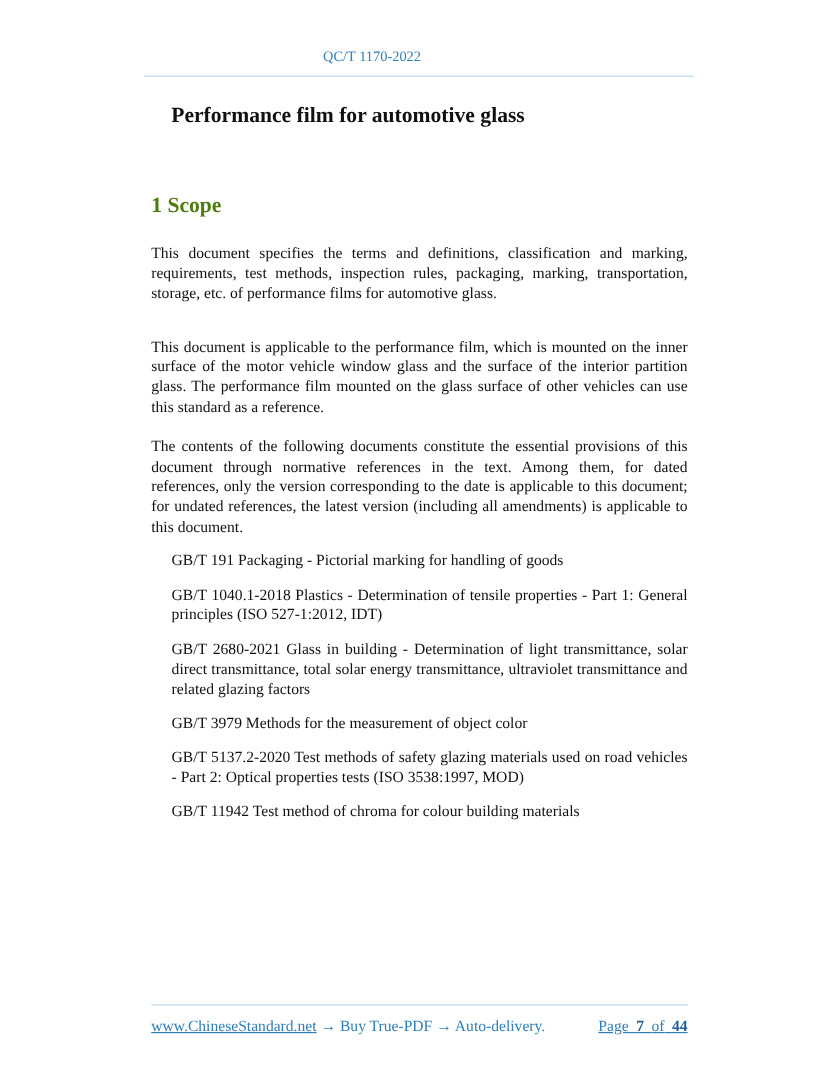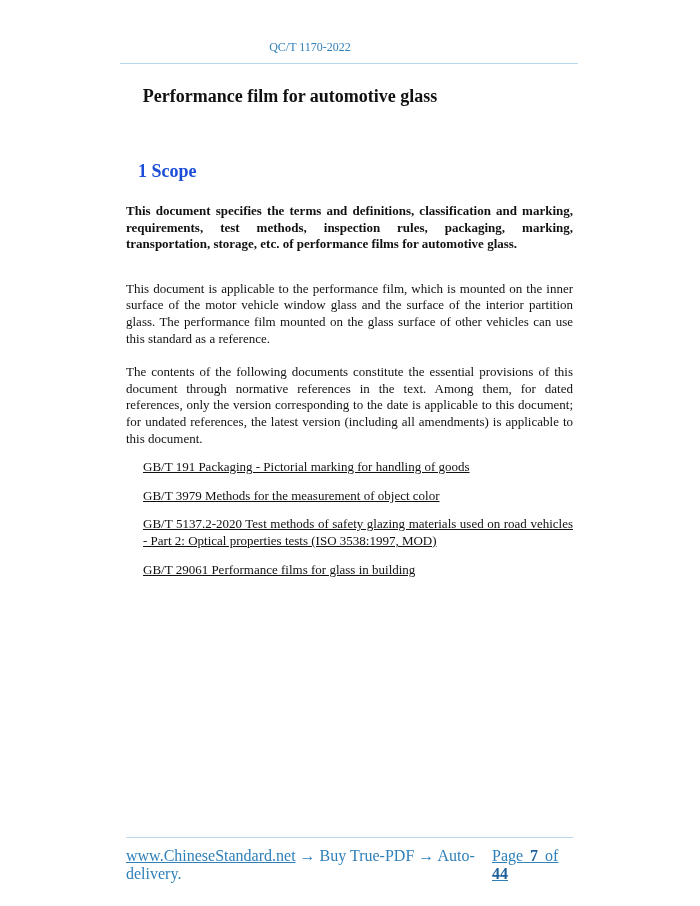--- a/index.html
+++ b/index.html
@@ -16,40 +16,40 @@
       height: 1px; background: #b9d8ea;
     }
     .doc-title {
       position: absolute; left: 0; width: 580px; top: 86px;
       text-align: center; font-size: 18px; font-weight: bold; color: #111;
     }
     .content {
       position: absolute; left: 126px; width: 447px; top: 158px;
     }
     h2 {
-      font-size: 18px; font-weight: bold; margin: 12px; padding: 0; color: #1d4ed8;
+      font-size: 18px; font-weight: bold; margin: 0; padding: 0; color: #4d7c0f;
     }
     p {
       margin: 0; font-size: 13px; line-height: 16.6px; text-align: justify;
       text-align-last: left;
     }
     .sec1-title { margin-top: 3px; }
-    .sec1-p1 { margin-top: 21px; font-weight: bold; }
+    .sec1-p1 { margin-top: 21px; }
     .sec1-p2 { margin-top: 28px; }
     .sec2-title { margin-top: 18px; }
     .sec2-p1 { margin-top: 17px; }
-    .ref { margin-top: 12px; padding-left: 17px; text-decoration: underline; }
+    .ref { margin-top: 12px; padding-left: 17px; }
     .ref.first { margin-top: 12px; }
     .footer-rule {
       position: absolute; left: 126px; width: 447px; top: 837px;
       height: 1px; background: #b9d8ea;
     }
     .footer {
       position: absolute; left: 126px; width: 447px; top: 847px;
-      font-size: 16px; color: #2f7fb8; display: flex; justify-content: space-between;
+      font-size: 13px; color: #2f7fb8; display: flex; justify-content: space-between;
     }
     .footer a { color: #2f7fb8; text-decoration: underline; }
     .footer .num { font-weight: bold; color: #1f5f9a; }
     .footer .page { word-spacing: 3px; text-decoration: underline; }
   </style>
 </head>
 <body>
 
 <div class="header-code">QC/T 1170-2022</div>
 <div class="header-rule"></div>
@@ -57,23 +57,25 @@
 <div class="doc-title">Performance film for automotive glass</div>
 
 <div class="content">
   <h2 class="sec1-title">1 Scope</h2>
   <p class="sec1-p1">This document specifies the terms and definitions, classification and marking, requirements, test methods, inspection rules, packaging, marking, transportation, storage, etc. of performance films for automotive glass.</p>
   <p class="sec1-p2">This document is applicable to the performance film, which is mounted on the inner surface of the motor vehicle window glass and the surface of the interior partition glass. The performance film mounted on the glass surface of other vehicles can use this standard as a reference.</p>
 
   <p class="sec2-p1">The contents of the following documents constitute the essential provisions of this document through normative references in the text. Among them, for dated references, only the version corresponding to the date is applicable to this document; for undated references, the latest version (including all amendments) is applicable to this document.</p>
 
   <p class="ref first">GB/T 191 Packaging - Pictorial marking for handling of goods</p>
+  <p class="ref">GB/T 1040.1-2018 Plastics - Determination of tensile properties - Part 1: General principles (ISO 527-1:2012, IDT)</p>
+  <p class="ref">GB/T 2680-2021 Glass in building - Determination of light transmittance, solar direct transmittance, total solar energy transmittance, ultraviolet transmittance and related glazing factors</p>
   <p class="ref">GB/T 3979 Methods for the measurement of object color</p>
   <p class="ref">GB/T 5137.2-2020 Test methods of safety glazing materials used on road vehicles - Part 2: Optical properties tests (ISO 3538:1997, MOD)</p>
-  <p class="ref">GB/T 29061 Performance films for glass in building</p>
+  <p class="ref">GB/T 11942 Test method of chroma for colour building materials</p>
 </div>
 
 <div class="footer-rule"></div>
 <div class="footer">
   <span>
     <a>www.ChineseStandard.net</a><span> → Buy True-PDF → Auto-delivery.</span>
   </span>
   <span class="page">
     <span>Page</span>
     <span class="num">7</span>

